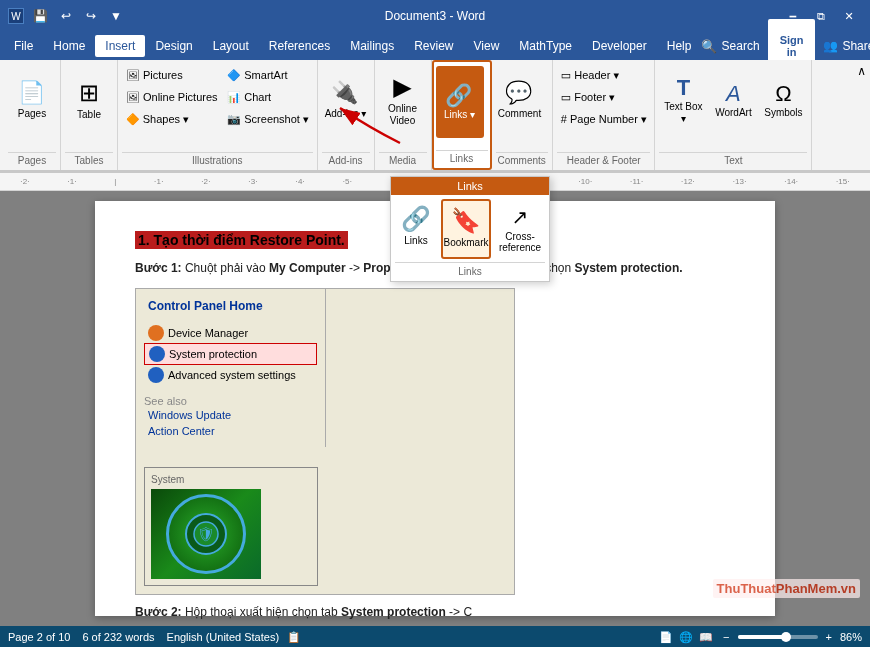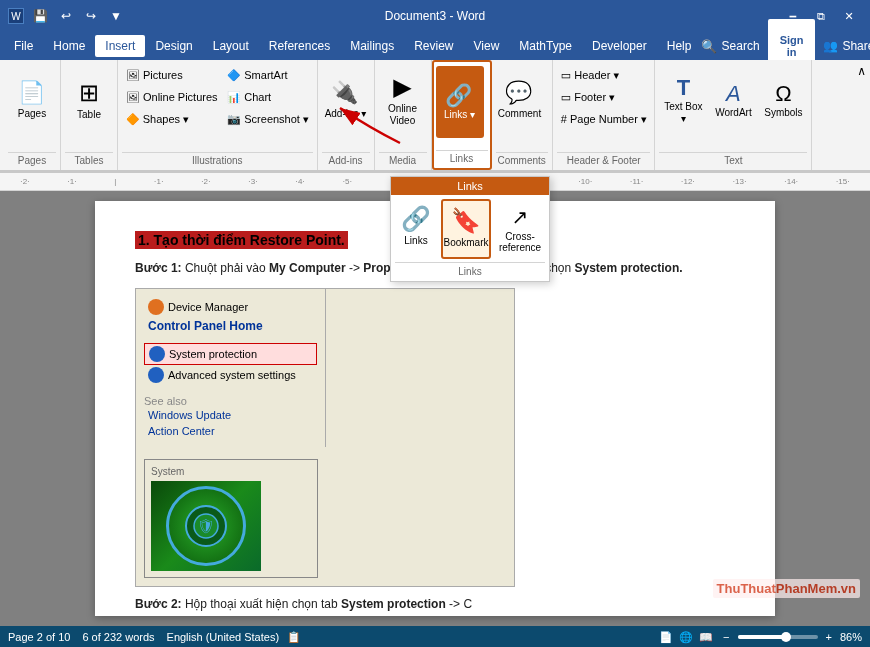--- a/index.html
+++ b/index.html
@@ -229,21 +229,21 @@
     .cp-item {
       display: flex;
       align-items: center;
       gap: 4px;
       padding: 2px 4px;
       cursor: pointer;
       font-size: 11px;
     }
     .cp-item.selected { background: #fdd; border: 1px solid #c00; }
     .cp-icon { width: 16px; height: 16px; background: #1a73e8; border-radius: 50%; display: inline-block; }
-    .system-box { border: 1px solid #888; padding: 6px; margin-top: 4px; }
+    .system-box { border: 1px solid #888; padding: 6px; margin-top: 12px; }
     .system-label { font-size: 10px; color: #666; margin-bottom: 4px; }
     .system-img { width: 110px; height: 90px; background: linear-gradient(135deg, #0a4a0a 0%, #1a8a1a 50%, #0a6a2a 100%); display: flex; align-items: center; justify-content: center; }
     .system-img-inner { width: 80px; height: 80px; border-radius: 50%; background: radial-gradient(circle, #2aaa2a, #0a5a0a); border: 3px solid #4ad; display: flex; align-items: center; justify-content: center; color: #4ad; font-size: 20px; }
     .clearfix::after { content: ''; display: block; clear: both; }
 
     
     .status-bar {
       background: #0c4a6e;
       height: 22px;
       display: flex;
@@ -545,26 +545,26 @@
       <strong>Properties</strong>
       <span> -&gt;</span>
       <span> hộp thoại xuất hiện chọn </span>
       <strong>System protection.</strong>
     </p>
 
     
     <div class="control-panel-img clearfix">
 
       <div class="cp-left">
+        <div class="cp-item" style="font-size:12px; font-weight:bold; color:#003399; margin-bottom:8px;">
+          <span>Control Panel Home</span>
+        </div>
         <div class="cp-item">
           <span class="cp-icon" style="background:#e07020;"></span>
           <span>Device Manager</span>
-        </div>
-        <div class="cp-item" style="font-size:12px; font-weight:bold; color:#003399; margin-bottom:8px;">
-          <span>Control Panel Home</span>
         </div>
         <div class="cp-item selected">
           <span class="cp-icon" style="background:#2060c0;"></span>
           <span>System protection</span>
         </div>
         <div class="cp-item">
           <span class="cp-icon" style="background:#2060c0;"></span>
           <span>Advanced system settings</span>
         </div>
         <div style="margin-top:10px; font-size:11px; color:#888;">

